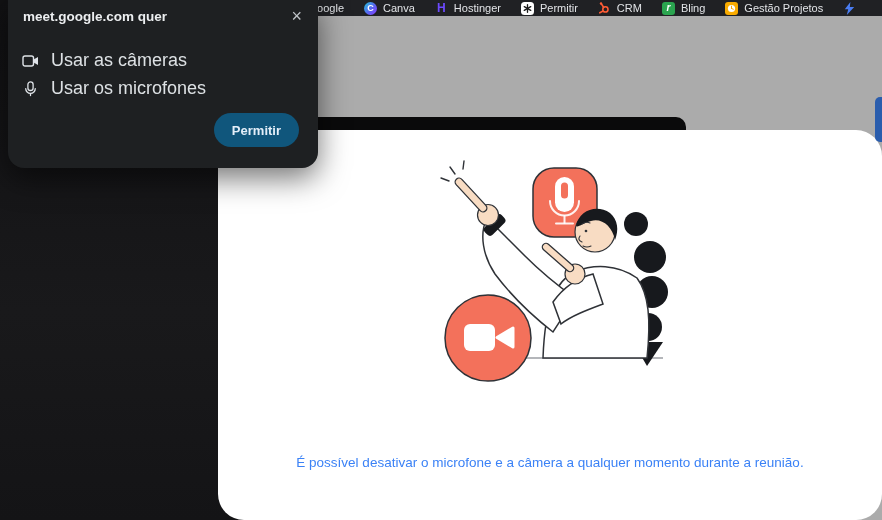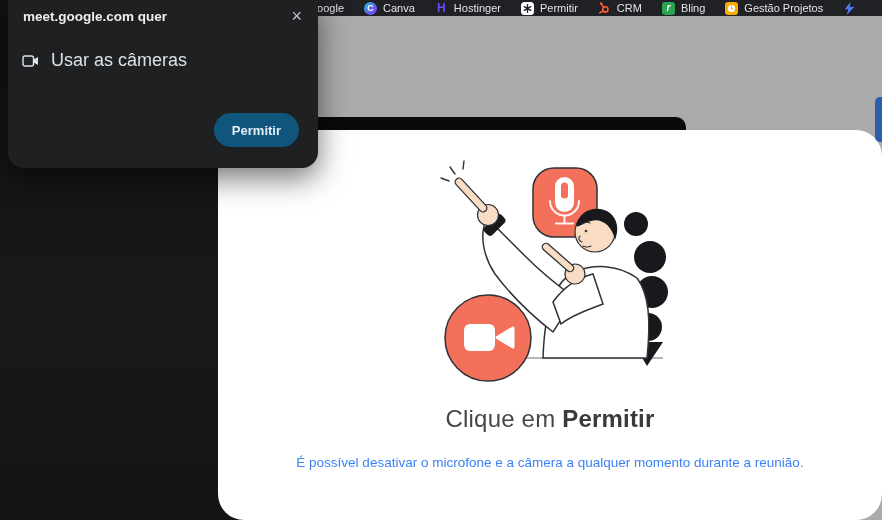--- a/index.html
+++ b/index.html
@@ -175,40 +175,49 @@
         <circle cx="150" cy="122" r="10" fill="#f8dcc3" stroke="#2f3237" stroke-width="1.2"></circle>
         <line x1="145" y1="116" x2="121" y2="95" stroke="#2f3237" stroke-width="8.6" stroke-linecap="round"></line>
         <line x1="145" y1="116" x2="121" y2="95" stroke="#f8dcc3" stroke-width="6" stroke-linecap="round"></line>
       </g>
 
       <circle cx="63" cy="186" r="43" fill="#f3715b" stroke="#2f3237" stroke-width="1.5"></circle>
       <rect x="39" y="172" width="31" height="27" rx="6" fill="#ffffff"></rect>
       <path d="M72 185.5 L 88 176 L 88 195 Z" fill="#ffffff" stroke="#ffffff" stroke-width="3" stroke-linejoin="round"></path>
     </svg>
 
-    <div class="card-heading">
-      <span>Clique em </span><b>Permitir</b>
-    </div>
     <div class="card-sub">É possível desativar o microfone e a câmera a qualquer momento durante a reunião.</div>
   </div>
 
   <div class="blue-edge"></div>
 
   <div class="perm-dialog">
     <div class="perm-title">meet.google.com quer</div>
     <div class="perm-close">×</div>
 
     <div class="perm-row r1">
       <span style="display:flex;">
         <svg width="17" height="14" viewBox="0 0 17 14">
             <rect x="1" y="2" width="10.5" height="10" rx="2" fill="none" stroke="#dfe3e8" stroke-width="1.4"></rect>
             <path d="M12 5.2 L16 3 V11 L12 8.8 Z" fill="#dfe3e8"></path>
           </svg>
       </span>
       <span>Usar as câmeras</span>
     </div>
+    <div class="perm-row r2">
+      <span style="display:flex;margin:0 2px;">
+        <svg width="13" height="16" viewBox="0 0 13 16">
+            <g stroke="#dfe3e8" stroke-width="1.3" fill="none" stroke-linecap="round">
+              <rect x="3.9" y="0.9" width="5.2" height="8.6" rx="2.6"></rect>
+              <path d="M1.7 7.6 a4.8 4.8 0 0 0 9.6 0"></path>
+              <line x1="6.5" y1="12.6" x2="6.5" y2="14.6"></line>
+            </g>
+          </svg>
+      </span>
+      <span>Usar os microfones</span>
+    </div>
 
     <div class="perm-buttons">
       <button class="perm-btn">Permitir</button>
     </div>
   </div>
 
 </div>
 
 </body></html>

